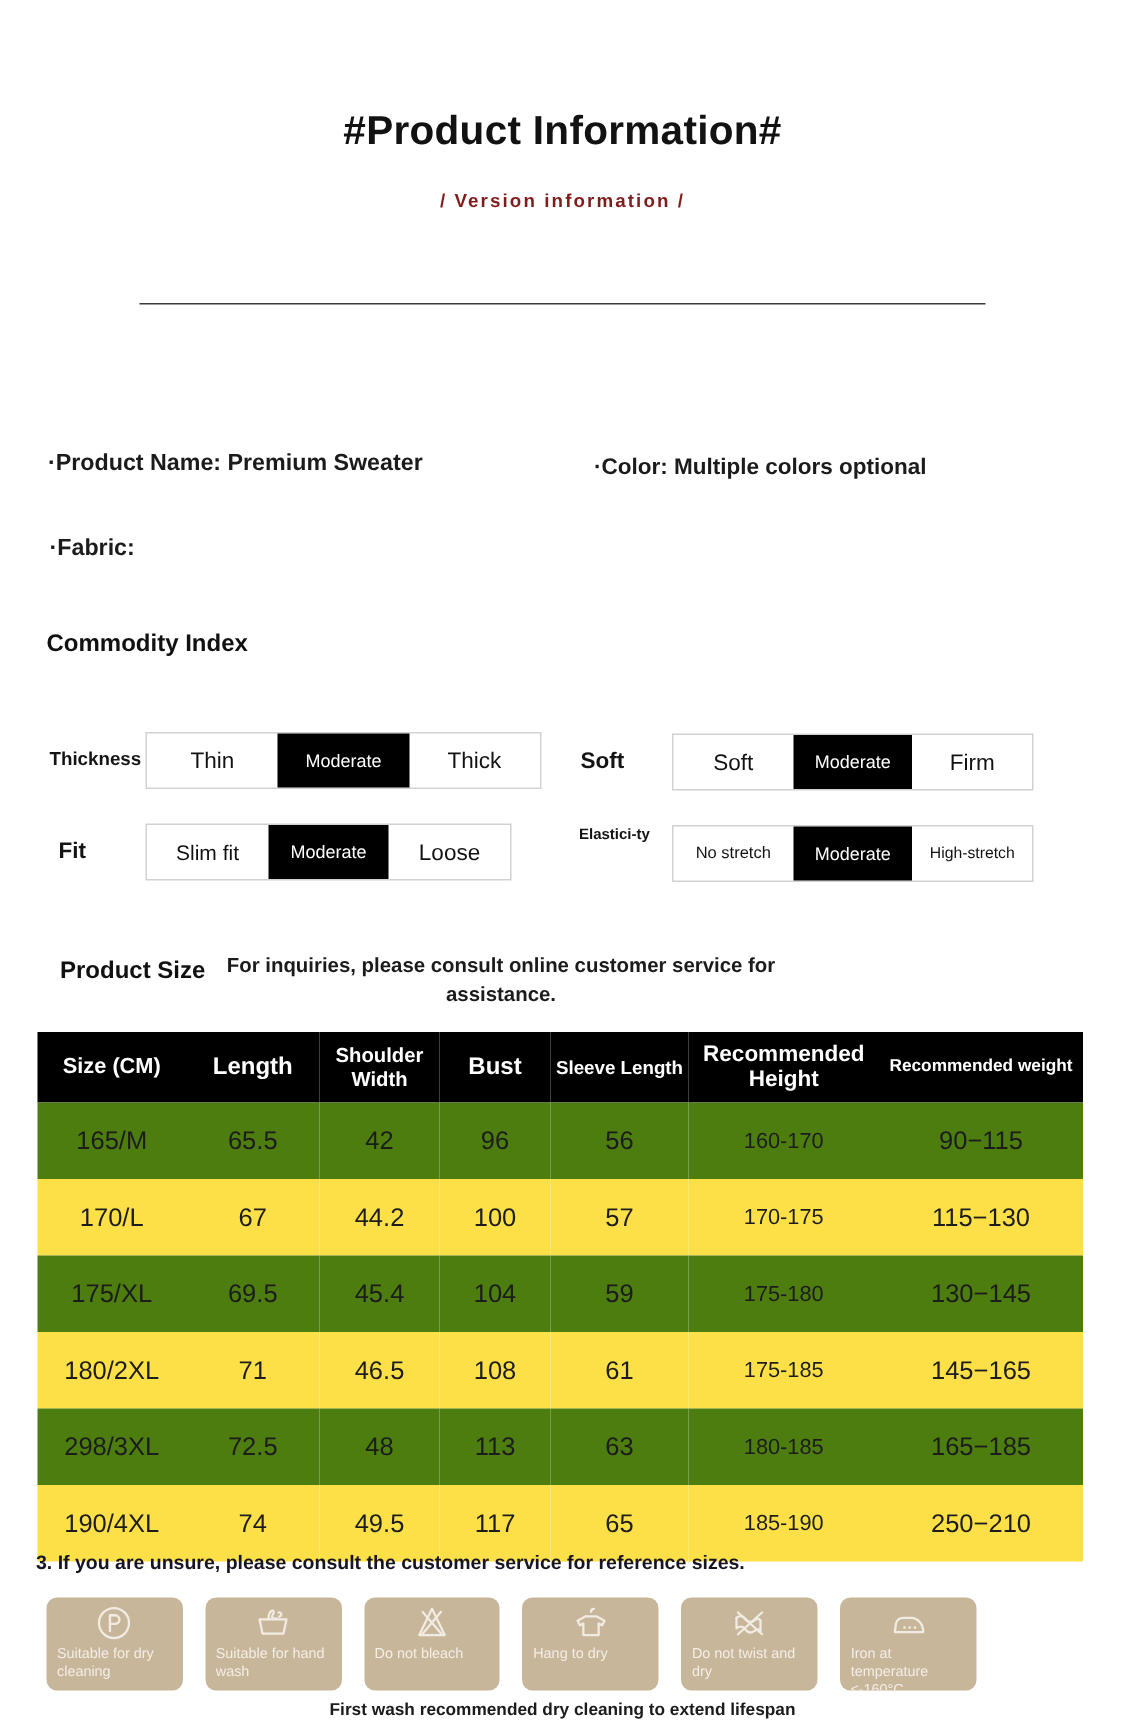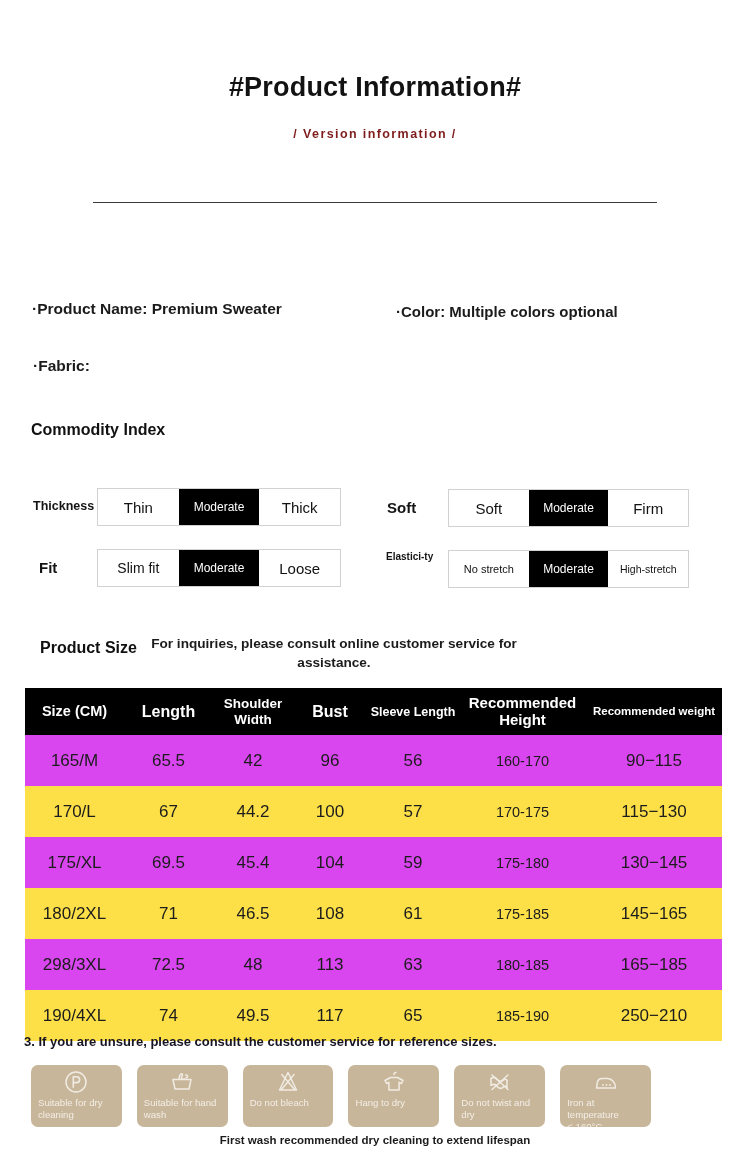--- a/index.html
+++ b/index.html
@@ -138,21 +138,21 @@
     line-height: 1.12;
     vertical-align: middle;
   }
   .size-table td {
     height: 51px;
     text-align: center;
     color: #1c1c1c;
     padding: 0 2px;
     vertical-align: middle;
   }
-  .size-table tbody tr.odd td { background: #d946ef; }
+  .size-table tbody tr.odd td { background: #4d7c0f; }
   .size-table tbody tr.even td { background: #fde047; }
   .size-table tbody tr td:nth-child(1) { font-size: 17px; }
   .size-table tbody tr td:nth-child(2) { font-size: 17px; }
   .size-table tbody tr td:nth-child(3) { font-size: 17px; }
   .size-table tbody tr td:nth-child(4) { font-size: 17px; }
   .size-table tbody tr td:nth-child(5) { font-size: 17px; }
   .size-table tbody tr td:nth-child(6) { font-size: 14.5px; }
   .size-table tbody tr td:nth-child(7) { font-size: 17px; }
 
   .size-table th:nth-child(1) { font-size: 14.5px; text-align: center; }
@@ -222,21 +222,21 @@
 <div class="page-subtitle">/ Version information /</div>
 <div class="divider"></div>
 
 <div class="spec-name">·Product Name: Premium Sweater</div>
 <div class="spec-color">·Color: Multiple colors optional</div>
 <div class="spec-fabric">·Fabric:</div>
 
 <div class="commodity-index-title">Commodity Index</div>
 
 <div class="idx-label" style="left:33px; top:499px; font-size:12.5px;">Thickness</div>
-<div class="seg" style="left:97px; top:488px; width:244px; height:38px;justify-content:space-between;">
+<div class="seg" style="left:97px; top:488px; width:264px; height:38px;justify-content:space-between;">
   <div class="seg-opt" style="font-size:15px;">Thin</div>
   <div class="seg-opt active" style="font-size:12px;">Moderate</div>
   <div class="seg-opt" style="font-size:15px;">Thick</div>
 </div>
 
 <div class="idx-label" style="left:387px; top:499px; font-size:15px;">Soft</div>
 <div class="seg" style="left:448px; top:489px; width:241px; height:38px;">
   <div class="seg-opt" style="font-size:15px;">Soft</div>
   <div class="seg-opt active" style="font-size:12px;">Moderate</div>
   <div class="seg-opt" style="font-size:15px;">Firm</div>

